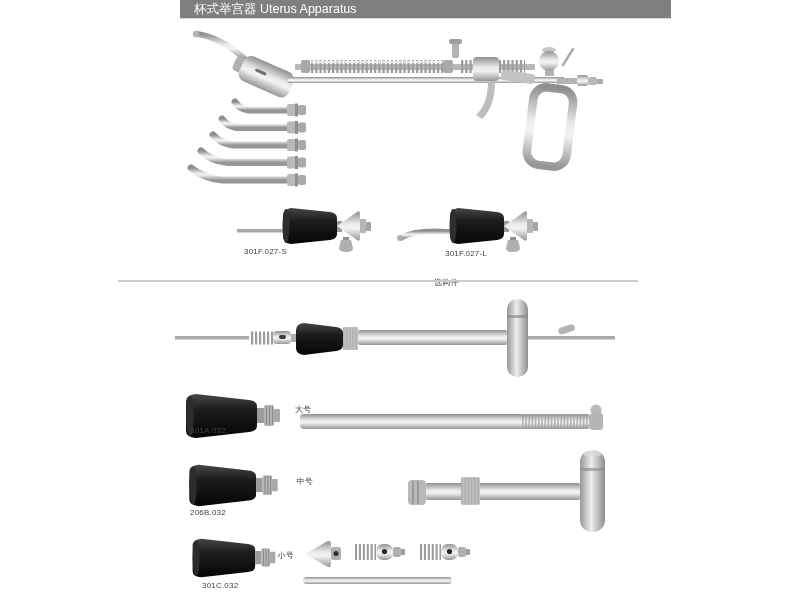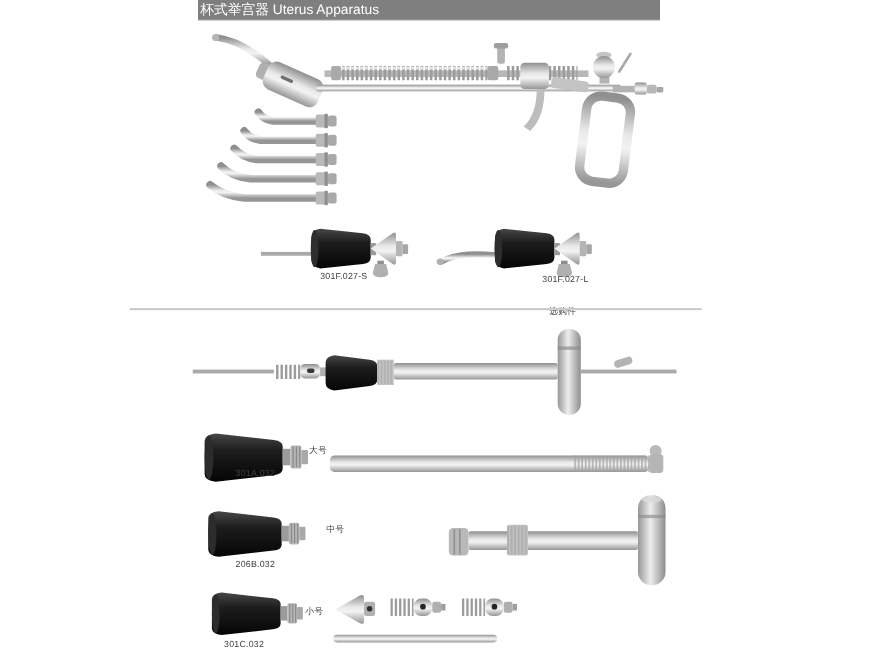--- a/index.html
+++ b/index.html
@@ -2,28 +2,28 @@
 <html><head>
 <meta charset="utf-8">
 <style>
   html,body { margin:0; padding:0; }
   body {
     width:800px; height:600px; position:relative; overflow:hidden;
     background:#ffffff; font-family:"Liberation Sans", sans-serif;
   }
   .abs { position:absolute; }
   .header-bar {
-    position:absolute; left:180px; top:0; width:420px; height:19px;
+    position:absolute; left:180px; top:0; width:491px; height:19px;
     background:#7f7f7f; border-bottom:1px solid #d9d9d9;
     color:#ffffff; font-size:12.5px; line-height:19px;
-    padding-left:2px; box-sizing:border-box; white-space:nowrap;
+    padding-left:14px; box-sizing:border-box; white-space:nowrap;
   }
   .lbl {
     position:absolute; font-size:8px; color:#404040;
-    text-align:right; letter-spacing:.2px; line-height:10px; white-space:nowrap;
+    text-align:left; letter-spacing:.2px; line-height:10px; white-space:nowrap;
   }
   .divider { position:absolute; left:118px; top:280px; width:520px; height:2px; background:#cccccc; }
   svg { display:block; }
 </style>
 </head>
 <body>
 
 <svg style="position:absolute;width:0;height:0" aria-hidden="true">
   <defs>
     <linearGradient id="mv" x1="0" y1="0" x2="0" y2="1">
@@ -177,21 +177,21 @@
   <path d="M13,3 Q3,4 3,10 L3,40 Q3,46 13,47 L66,41 Q74,40 74,35 L74,15 Q74,10 66,9 Z" fill="url(#dk)"></path>
   <ellipse cx="7" cy="25" rx="4" ry="20" fill="#2c2c2c"></ellipse>
   <rect x="74" y="17" width="7" height="15" fill="#9c9c9c"></rect>
   <rect x="81" y="14" width="10" height="21" rx="2" fill="#b7b7b7"></rect>
   <line x1="83.5" y1="15" x2="83.5" y2="34" stroke="#8a8a8a" stroke-width="1.2"></line>
   <line x1="86.5" y1="15" x2="86.5" y2="34" stroke="#8a8a8a" stroke-width="1.2"></line>
   <line x1="89.5" y1="15" x2="89.5" y2="34" stroke="#8a8a8a" stroke-width="1.2"></line>
   <rect x="91" y="18" width="6" height="13" rx="1" fill="#a9a9a9"></rect>
 </svg>
 </div>
-<div class="lbl" style="left:281px;top:405px;width:30px;text-align:left">大号</div>
+<div class="lbl" style="left:295px;top:405px;width:30px;text-align:left">大号</div>
 <div class="lbl" style="left:190px;top:426px;width:60px">301A.032</div>
 
 <div class="abs" style="left:186px;top:462px">
 <svg width="95" height="47" viewBox="0 0 100 50">
   <path d="M13,3 Q3,4 3,10 L3,40 Q3,46 13,47 L66,41 Q74,40 74,35 L74,15 Q74,10 66,9 Z" fill="url(#dk)"></path>
   <ellipse cx="7" cy="25" rx="4" ry="20" fill="#2c2c2c"></ellipse>
   <rect x="74" y="17" width="7" height="15" fill="#9c9c9c"></rect>
   <rect x="81" y="14" width="10" height="21" rx="2" fill="#b7b7b7"></rect>
   <line x1="83.5" y1="15" x2="83.5" y2="34" stroke="#8a8a8a" stroke-width="1.2"></line>
   <line x1="86.5" y1="15" x2="86.5" y2="34" stroke="#8a8a8a" stroke-width="1.2"></line>
@@ -222,21 +222,21 @@
   <ellipse cx="7" cy="25" rx="4" ry="20" fill="#2c2c2c"></ellipse>
   <rect x="74" y="17" width="7" height="15" fill="#9c9c9c"></rect>
   <rect x="81" y="14" width="10" height="21" rx="2" fill="#b7b7b7"></rect>
   <line x1="83.5" y1="15" x2="83.5" y2="34" stroke="#8a8a8a" stroke-width="1.2"></line>
   <line x1="86.5" y1="15" x2="86.5" y2="34" stroke="#8a8a8a" stroke-width="1.2"></line>
   <line x1="89.5" y1="15" x2="89.5" y2="34" stroke="#8a8a8a" stroke-width="1.2"></line>
   <rect x="91" y="18" width="6" height="13" rx="1" fill="#a9a9a9"></rect>
 </svg>
 </div>
 <div class="lbl" style="left:264px;top:551px;width:30px;text-align:right">小号</div>
-<div class="lbl" style="left:180px;top:581px;width:60px">301C.032</div>
+<div class="lbl" style="left:202px;top:581px;width:60px">301C.032</div>
 
 <div class="abs" style="left:296px;top:536px">
 <svg width="180" height="56" viewBox="0 0 180 56">
   <path d="M9,18 L30,6 Q35,3 35,8 L35,28 Q35,33 30,30 Z" fill="url(#mv)"></path>
   <rect x="35" y="11" width="10" height="13" rx="2" fill="#b0b0b0"></rect>
   <circle cx="40" cy="17.5" r="2.5" fill="#2f2f2f"></circle>
   <g transform="translate(59,0)">
     <line x1="0" y1="16" x2="21" y2="16" stroke="#9c9c9c" stroke-width="16" stroke-dasharray="2.1,1.8"></line>
     <rect x="21" y="8" width="17" height="16" rx="7" fill="url(#mv)"></rect>
     <circle cx="29.5" cy="15.5" r="2.6" fill="#262626"></circle>

